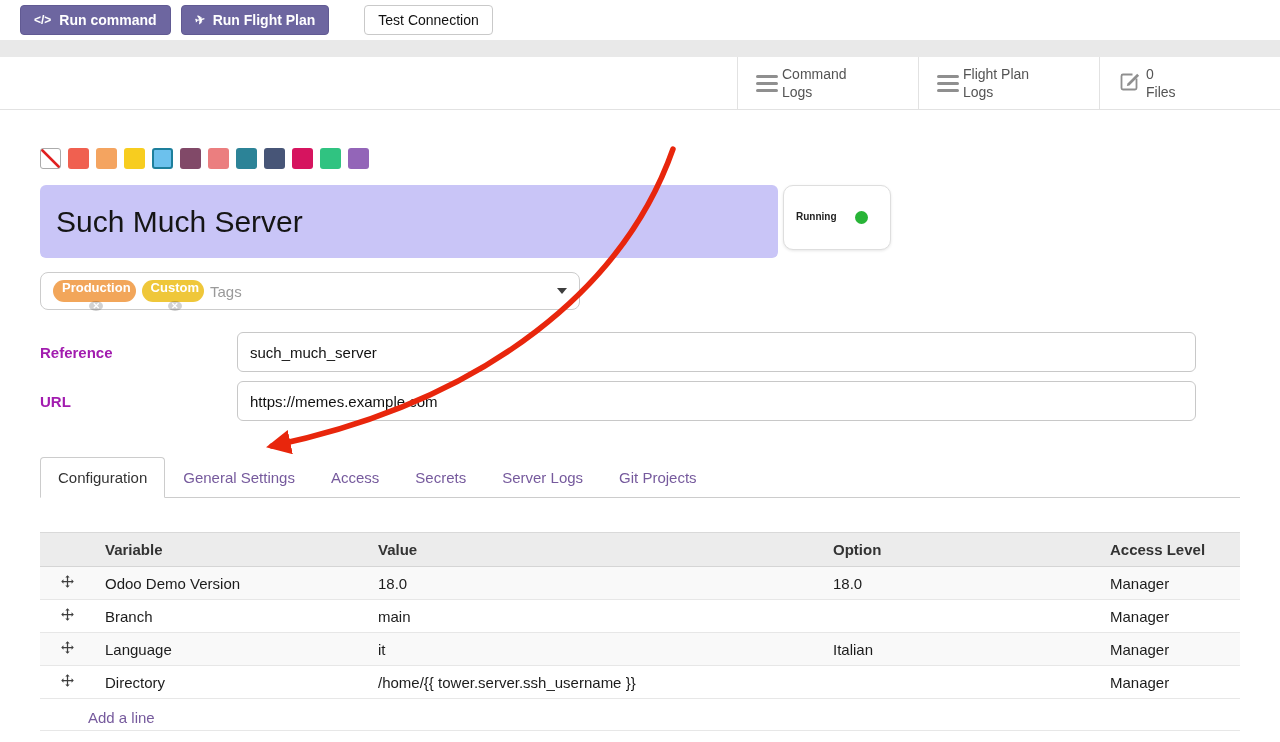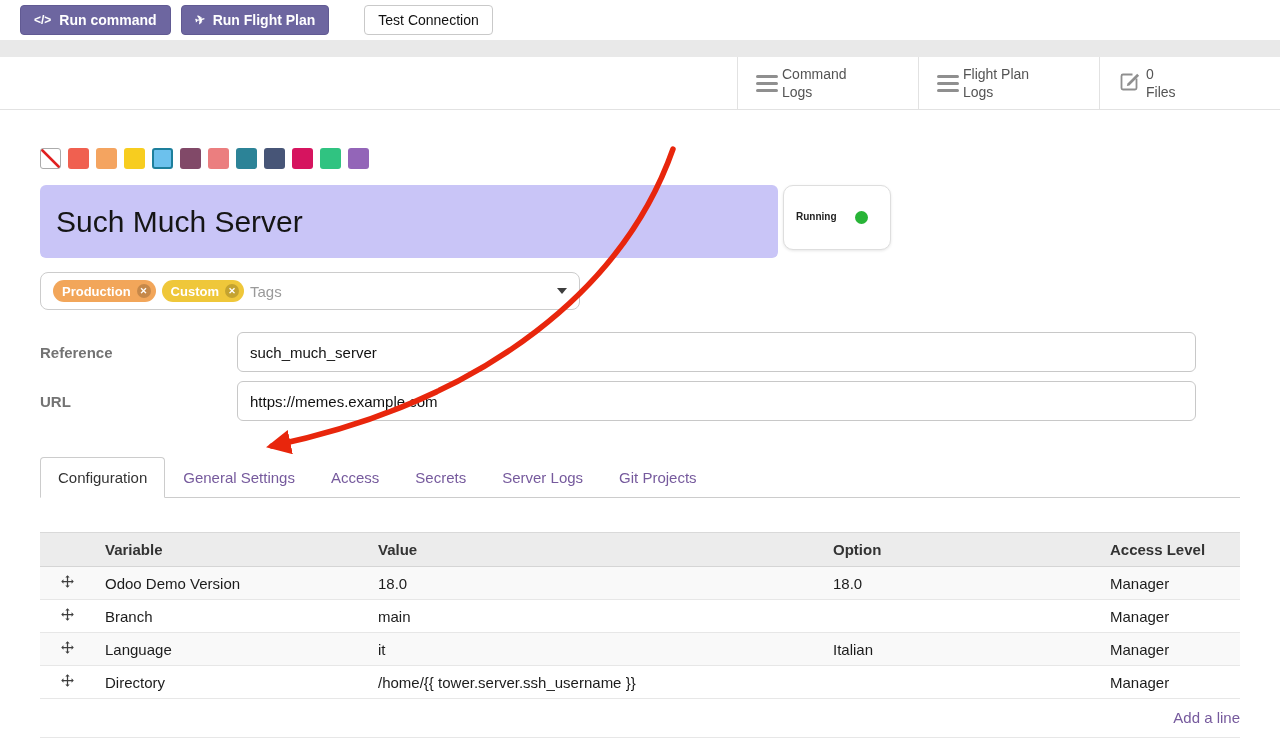--- a/index.html
+++ b/index.html
@@ -43,46 +43,46 @@
   .title-box { width:738px; height:73px; background:#c9c5f7; border-radius:6px; display:flex;
                align-items:center; padding:0 16px; font-size:30px; color:#151515; cursor:text; }
   .status-card { width:108px; min-height:65px; background:#fff; border:1px solid #dedede; border-radius:10px;
                  box-shadow:0 1px 3px rgba(0,0,0,.1); padding:10px 12px; display:flex; align-items:center; gap:9px; cursor:pointer; }
   .status-text { font-weight:700; font-size:10px; color:#222; width:50px; line-height:1.25; word-break:break-all; }
   .status-dot { width:13px; height:13px; border-radius:50%; flex:0 0 auto; }
 
   .tags-box { margin-top:14px; width:540px; height:38px; border:1px solid #ccc; border-radius:8px;
               display:flex; align-items:center; gap:6px; padding:0 12px; cursor:text; }
   .tag { display:inline-flex; align-items:center; gap:6px; height:22px; padding:0 5px 0 9px;
-         border-radius:11px; color:#fff; font-size:13px; font-weight:700; white-space:nowrap; }
+         border-radius:11px; color:#fff; font-size:13px; font-weight:700; white-space:nowrap;flex-direction:column; }
   .tag .x { width:14px; height:14px; border-radius:50%; background:rgba(0,0,0,.18); display:flex;
             align-items:center; justify-content:center; font-size:9px; color:#fff; cursor:pointer; }
   .tags-placeholder { color:#9a9a9a; font-size:15px; }
   .caret { margin-left:auto; width:0; height:0; border-left:5px solid transparent;
            border-right:5px solid transparent; border-top:6px solid #3d3d3d; cursor:pointer; }
 
   .field-rows { margin-top:22px; display:grid; grid-template-columns:197px 1fr; row-gap:9px; align-items:center; }
-  .field-label { font-weight:700; font-size:15px; color:#737373; }
+  .field-label { font-weight:700; font-size:15px; color:#a21caf; }
   .field-input { height:40px; border:1px solid #c8c8c8; border-radius:6px; padding:0 12px; font-size:15px;
                  color:#111; font-family:inherit; width:calc(100% - 44px); background:#fff; outline:none; }
 
   .tabs { margin-top:36px; border-bottom:1px solid #ccc; display:flex; }
   .tab { padding:11px 17px; font-size:15px; color:#765a9d; cursor:pointer;
          border:1px solid transparent; margin-bottom:-1px; }
   .tab.active { background:#fff; border-color:#ccc #ccc #fff; border-top-left-radius:4px;
                 border-top-right-radius:4px; color:#333; }
 
   .table-wrap { margin-top:34px; }
   table { width:100%; border-collapse:collapse; font-size:15px; table-layout:fixed; }
   thead th { background:#ececec; text-align:left; font-weight:700; color:#333; padding:8px 10px;
              border-top:1px solid #d9d9d9; border-bottom:1px solid #d5d5d5; }
   tbody td { padding:7px 10px; border-bottom:1px solid #e7e7e7; color:#1c1c1c; overflow:hidden; white-space:nowrap; }
   tbody tr:nth-child(odd) { background:#f9f9f9; }
   .handle-cell { text-align:center; cursor:grab; }
-  .add-line { color:#765a9d; font-size:15px; padding:10px 0 11px 48px; border-bottom:1px solid #e7e7e7; cursor:pointer;text-align:right; }
+  .add-line { color:#765a9d; font-size:15px; padding:10px 0 4px 48px; border-bottom:1px solid #e7e7e7; cursor:pointer; }
 
   .arrow-overlay { position:absolute; left:0; top:0; width:1280px; height:742px; pointer-events:none; z-index:40; }
 </style>
 </head>
 <body>
 
 <div class="topbar">
   <button class="btn btn-primary">
     <span class="glyph">&lt;/&gt;</span>
     <span>Run command</span>

